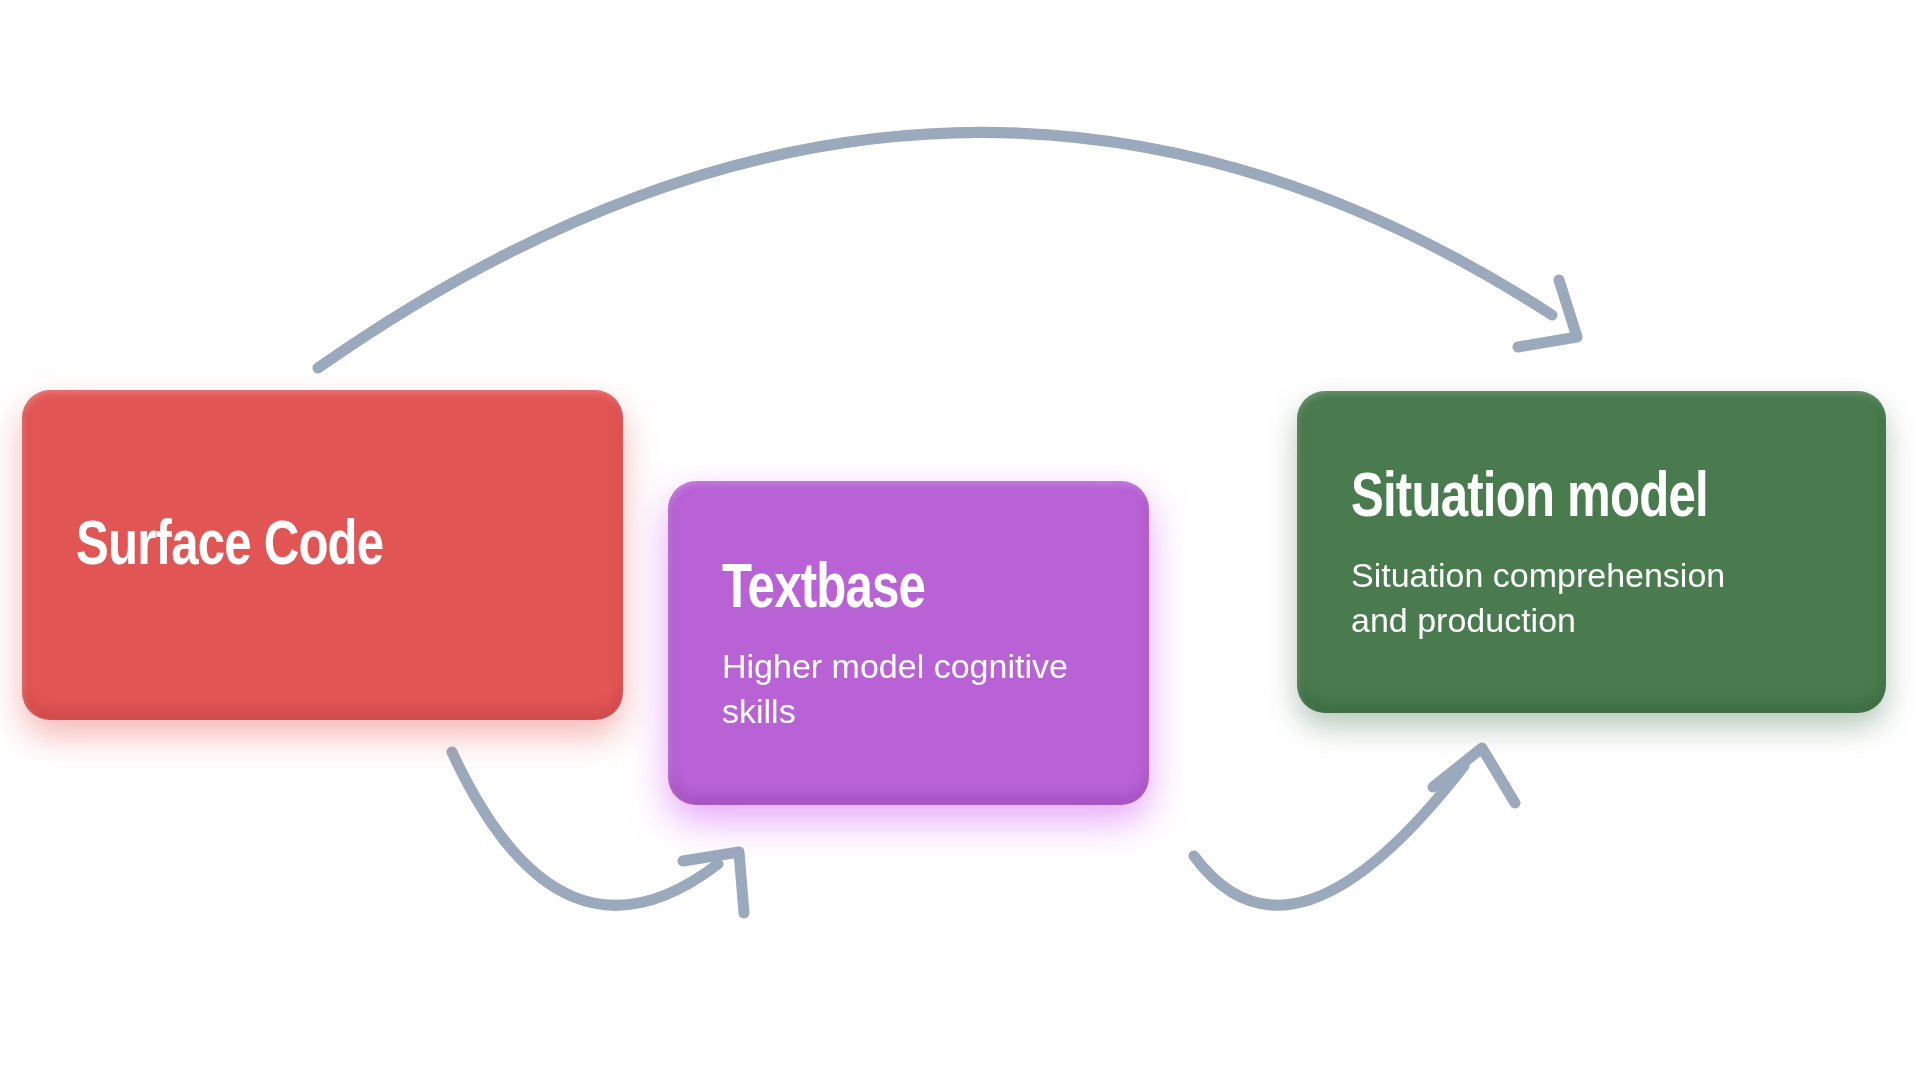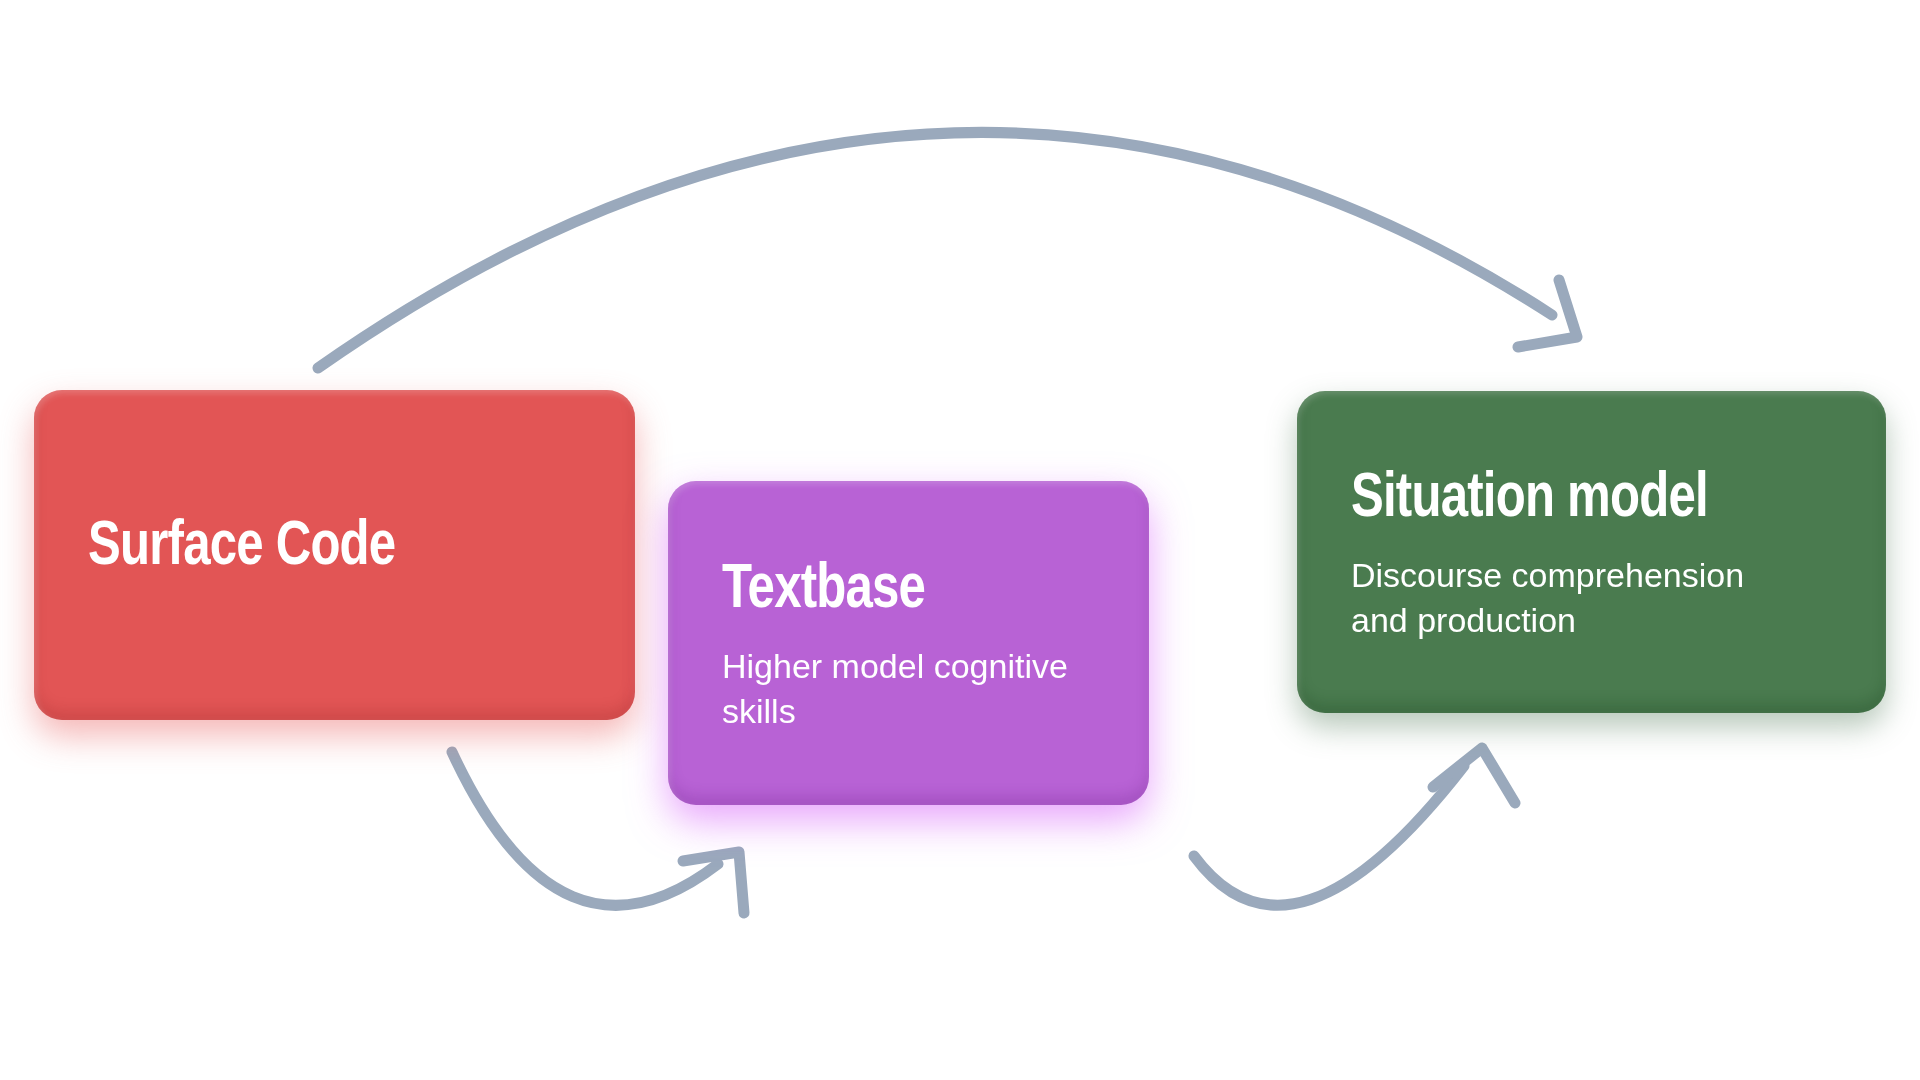--- a/index.html
+++ b/index.html
@@ -43,21 +43,21 @@
     white-space: nowrap;
     margin: 0 0 26px 0;
   }
   .box-desc {
     font-weight: 400;
     font-size: 34px;
     line-height: 1.33;
     margin: 0;
   }
   .box-red {
-    left: 34px;  top: 390px;  width: 601px;  height: 330px;
+    left: 22px;  top: 390px;  width: 601px;  height: 330px;
     padding-right: 106px;
     box-shadow: 0 16px 34px rgba(233, 96, 96, 0.45),
                 inset 0 -9px 14px rgba(120, 20, 20, 0.18),
                 inset 2px 3px 6px rgba(255, 255, 255, 0.22);
   }
   .box-purple {
     left: 668px; top: 481px;  width: 481px;  height: 324px;
     padding-right: 36px;
     box-shadow: 0 16px 38px rgba(214, 92, 250, 0.55),
                 inset 0 -9px 14px rgba(90, 20, 120, 0.20),
@@ -100,16 +100,16 @@
     <h2 class="box-title">Surface Code</h2>
   </section>
 
   <section class="box box-purple" style="background-color: rgb(184, 98, 213);">
     <h2 class="box-title">Textbase</h2>
     <p class="box-desc">Higher model cognitive skills</p>
   </section>
 
   <section class="box box-green" style="background-color: rgb(74, 123, 79);">
     <h2 class="box-title">Situation model</h2>
-    <p class="box-desc">Discourse comprehension and production</p>
+    <p class="box-desc">Situation comprehension and production</p>
   </section>
 
 </div>
 
 </body></html>

